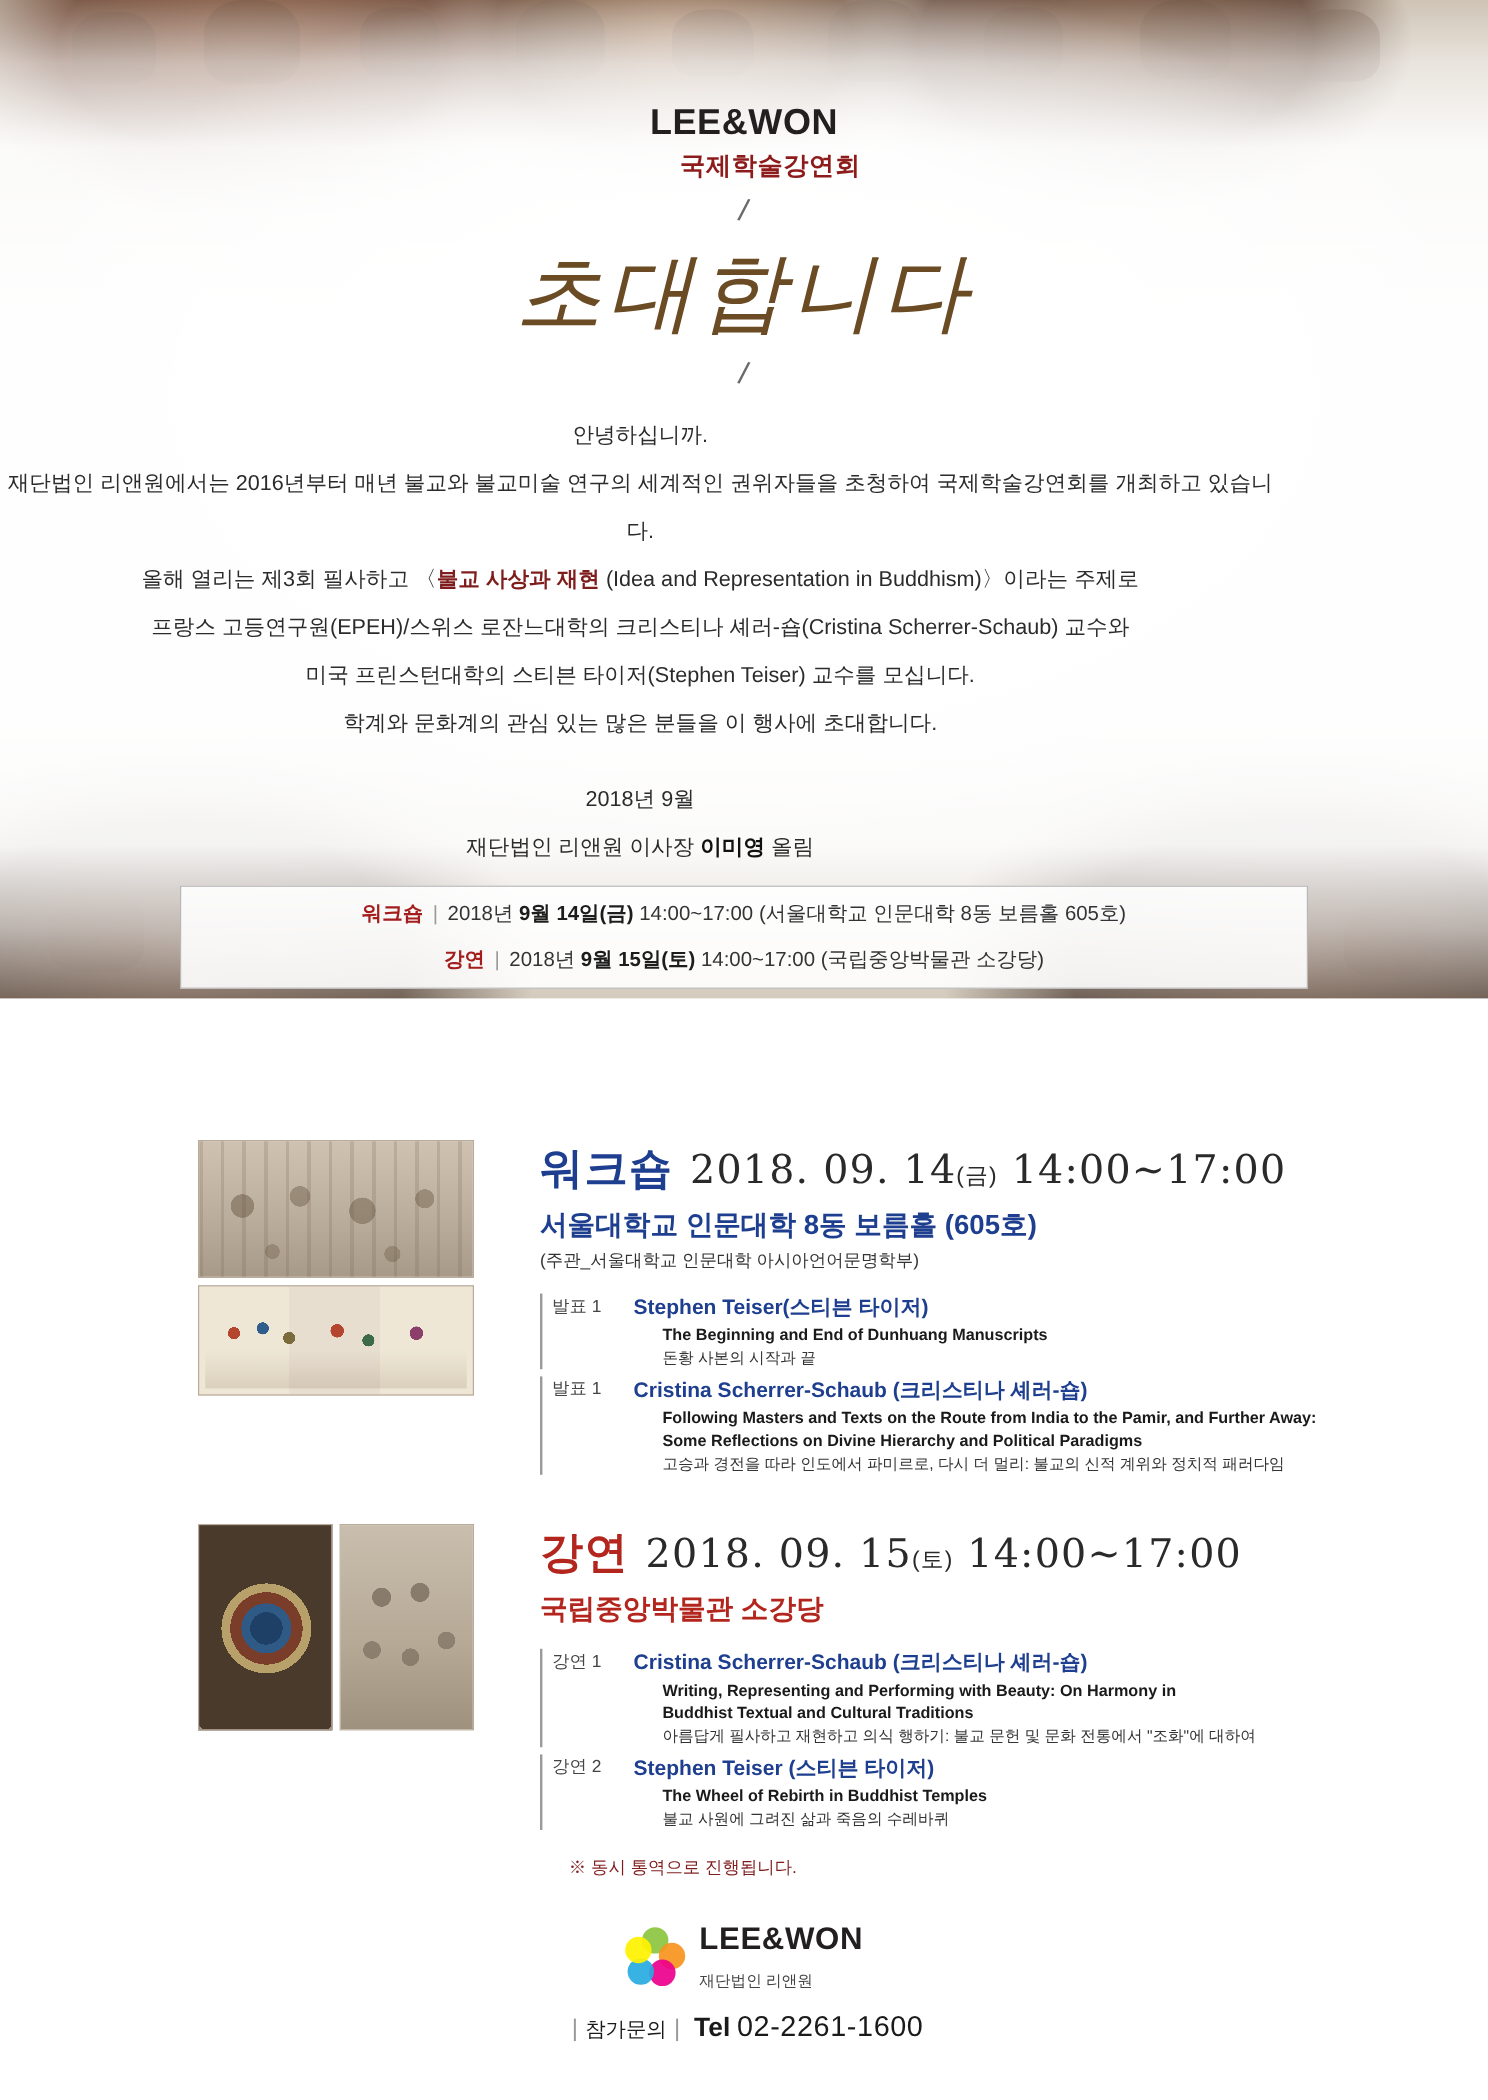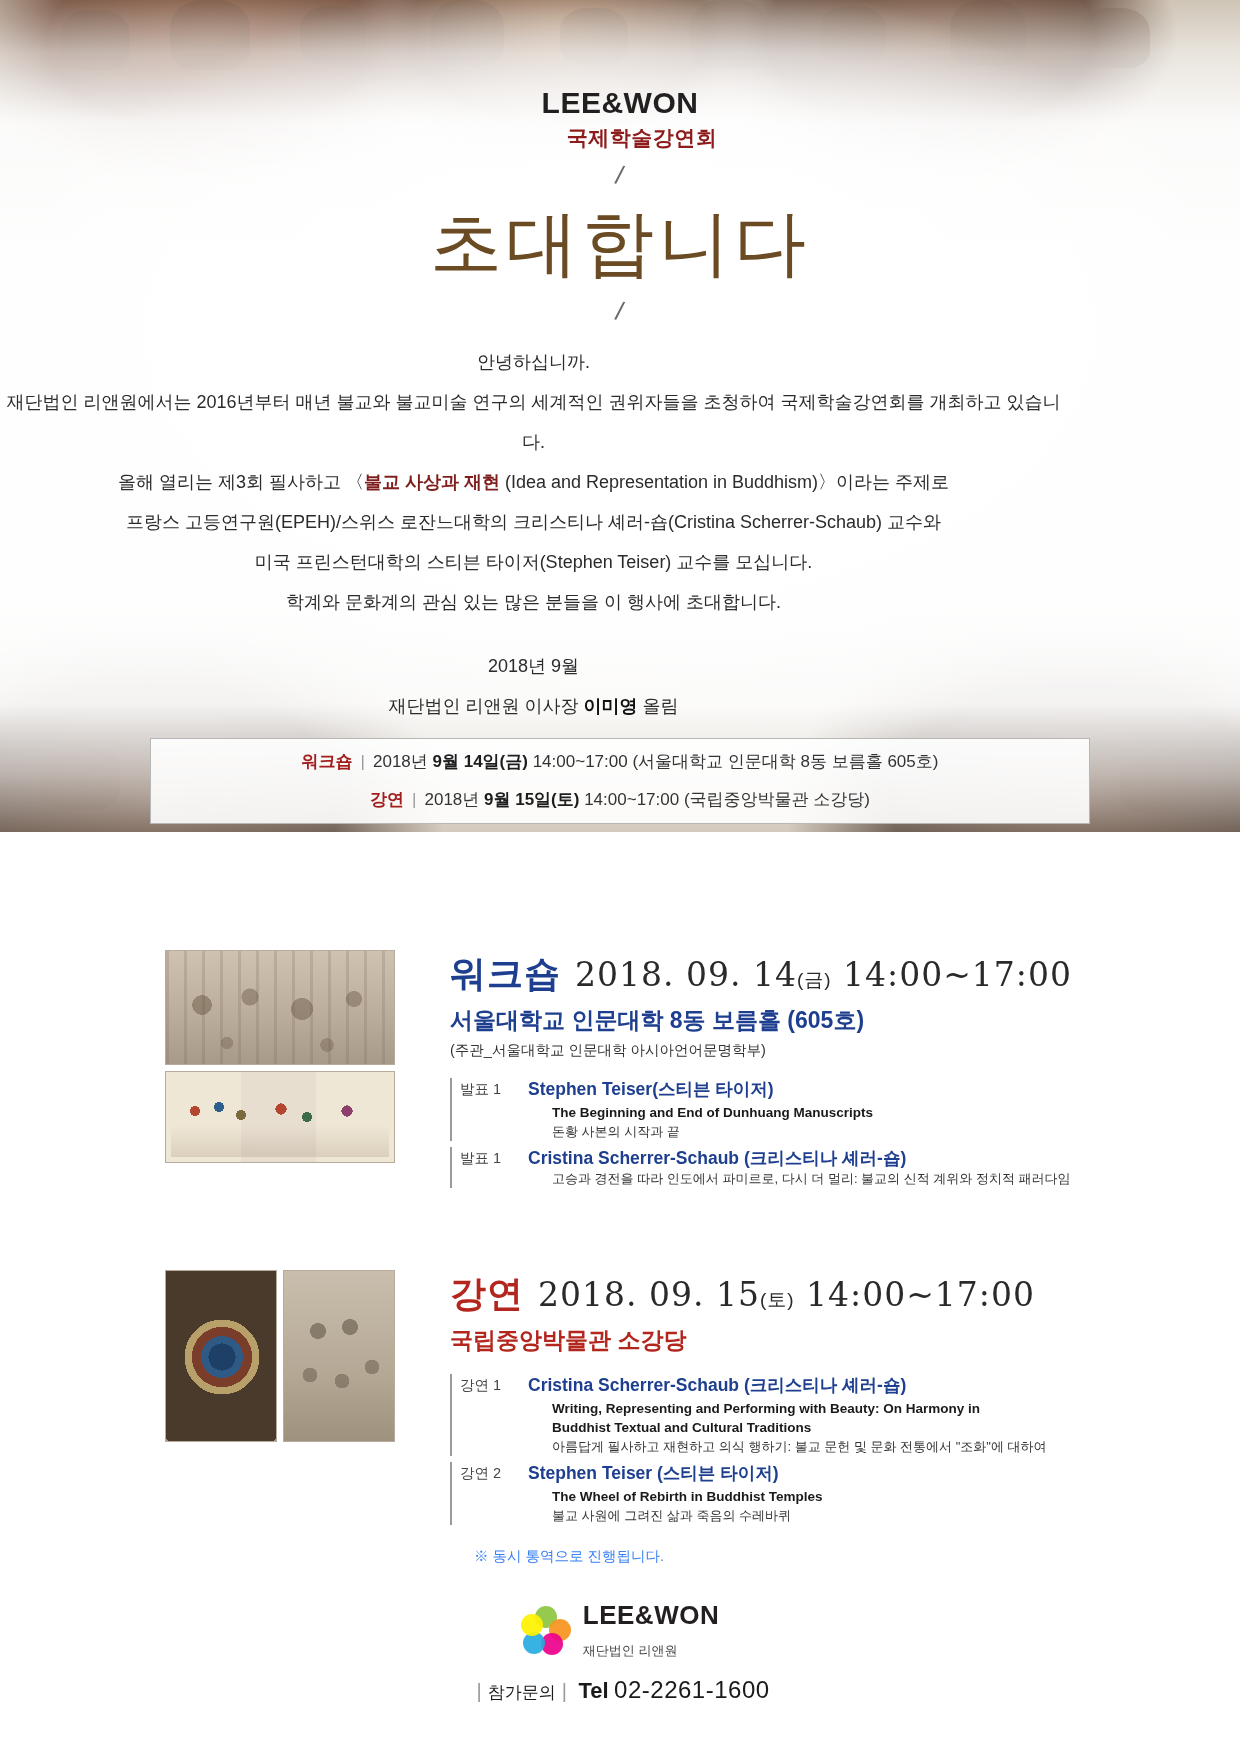--- a/index.html
+++ b/index.html
@@ -103,20 +103,21 @@
 
   .invite-title {
     position: absolute;
     left: 0; top: 196px;
     width: 1240px;
     text-align: center;
     font-family: "DejaVu Serif", serif;
     font-size: 72px;
     color: #6a4b23;
     letter-spacing: 4px;
+    font-style: italic;
   }
 
   .letter {
     position: absolute;
     left: 0; top: 342px;
     width: 1067px;
     text-align: center;
     font-size: 18px;
     line-height: 40px;
     color: #2b2b2b;
@@ -313,21 +314,21 @@
   .talk-ko {
     margin-left: 24px;
     font-size: 13px;
     color: #333;
     line-height: 19px;
   }
   .note {
     margin-top: 22px;
     margin-left: 24px;
     font-size: 14.5px;
-    color: #3b82f6;
+    color: #7f1d1d;
   }
 
   
   .footer {
     position: absolute;
     left: 0; top: 1600px;
     width: 1240px;
     text-align: center;
   }
   .logo-row {
@@ -460,20 +461,22 @@
           <div class="talk-main">
             <div class="talk-speaker speaker-blue">Stephen Teiser(스티븐 타이저)</div>
             <div class="talk-en">The Beginning and End of Dunhuang Manuscripts</div>
             <div class="talk-ko">돈황 사본의 시작과 끝</div>
           </div>
         </div>
         <div class="talk">
           <div class="talk-tag">발표 1</div>
           <div class="talk-main">
             <div class="talk-speaker speaker-blue">Cristina Scherrer-Schaub (크리스티나 셰러-숍)</div>
+            <div class="talk-en" style="white-space:pre-line">Following Masters and Texts on the Route from India to the Pamir, and Further Away:
+Some Reflections on Divine Hierarchy and Political Paradigms</div>
             <div class="talk-ko">고승과 경전을 따라 인도에서 파미르로, 다시 더 멀리: 불교의 신적 계위와 정치적 패러다임</div>
           </div>
         </div>
       </div>
     </div>
   </div>
 
   <div class="session session-2">
     <div class="thumbs">
       <div class="thumb-row">

